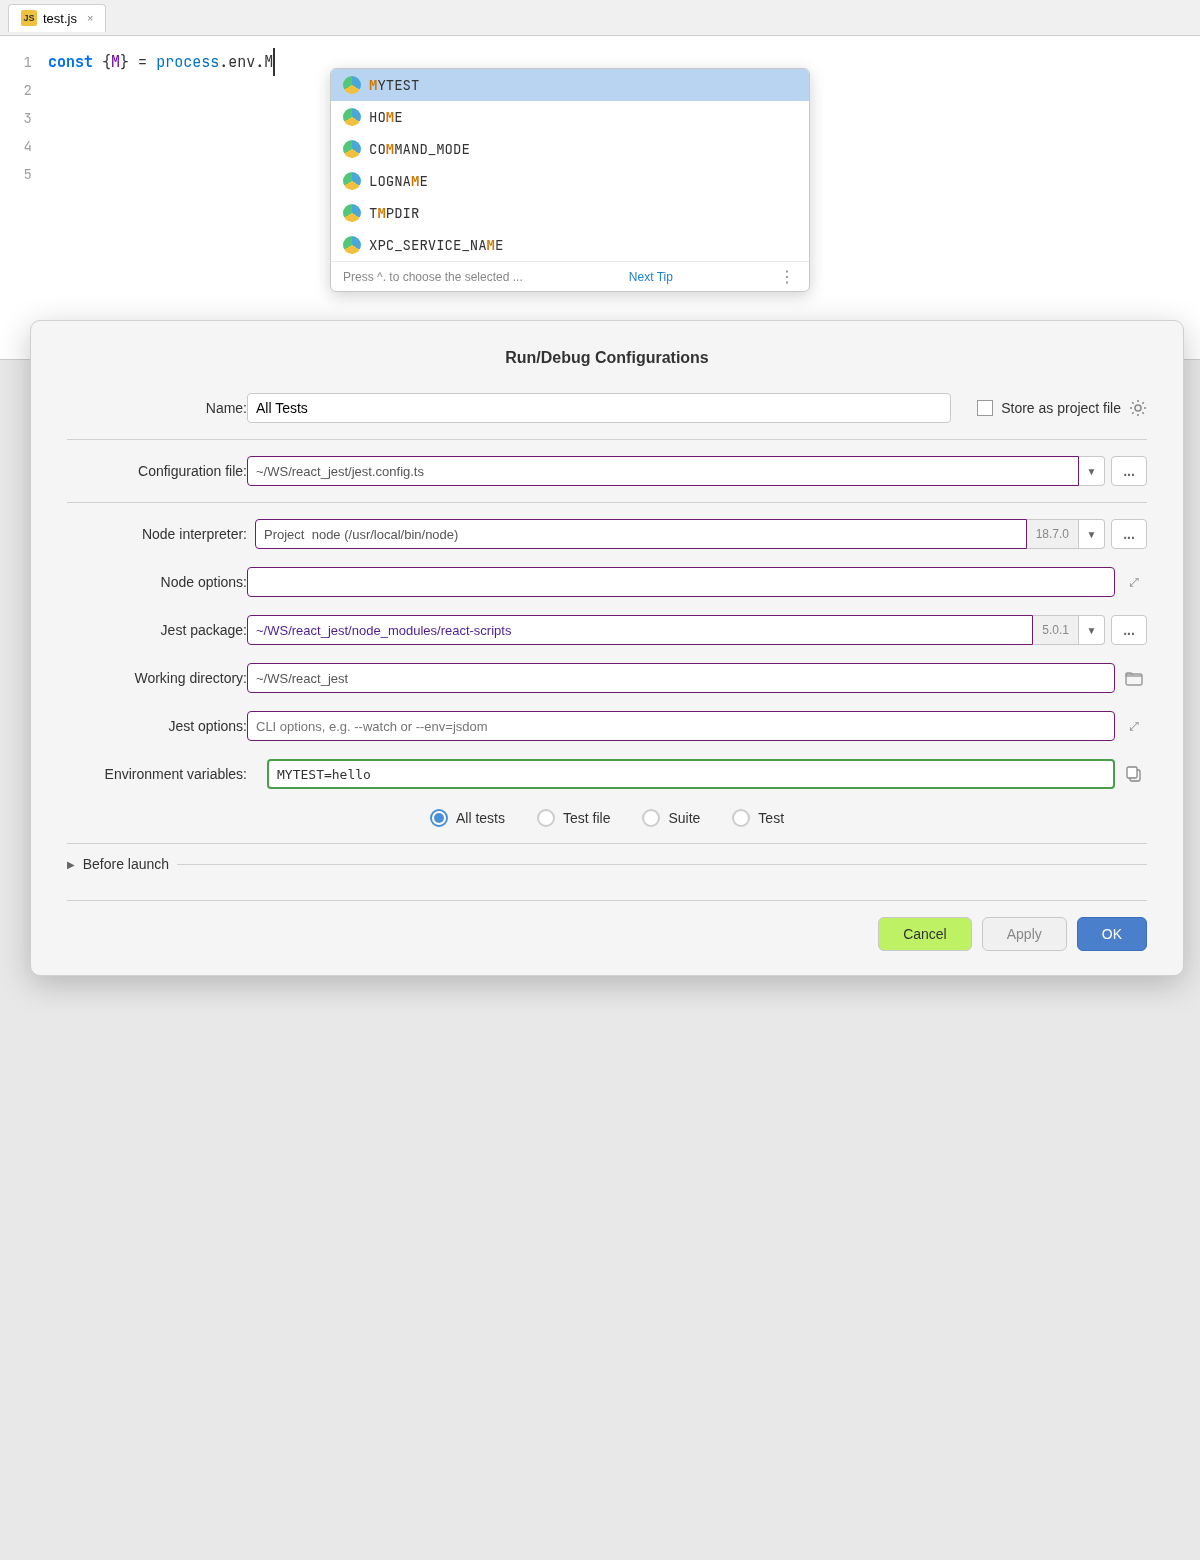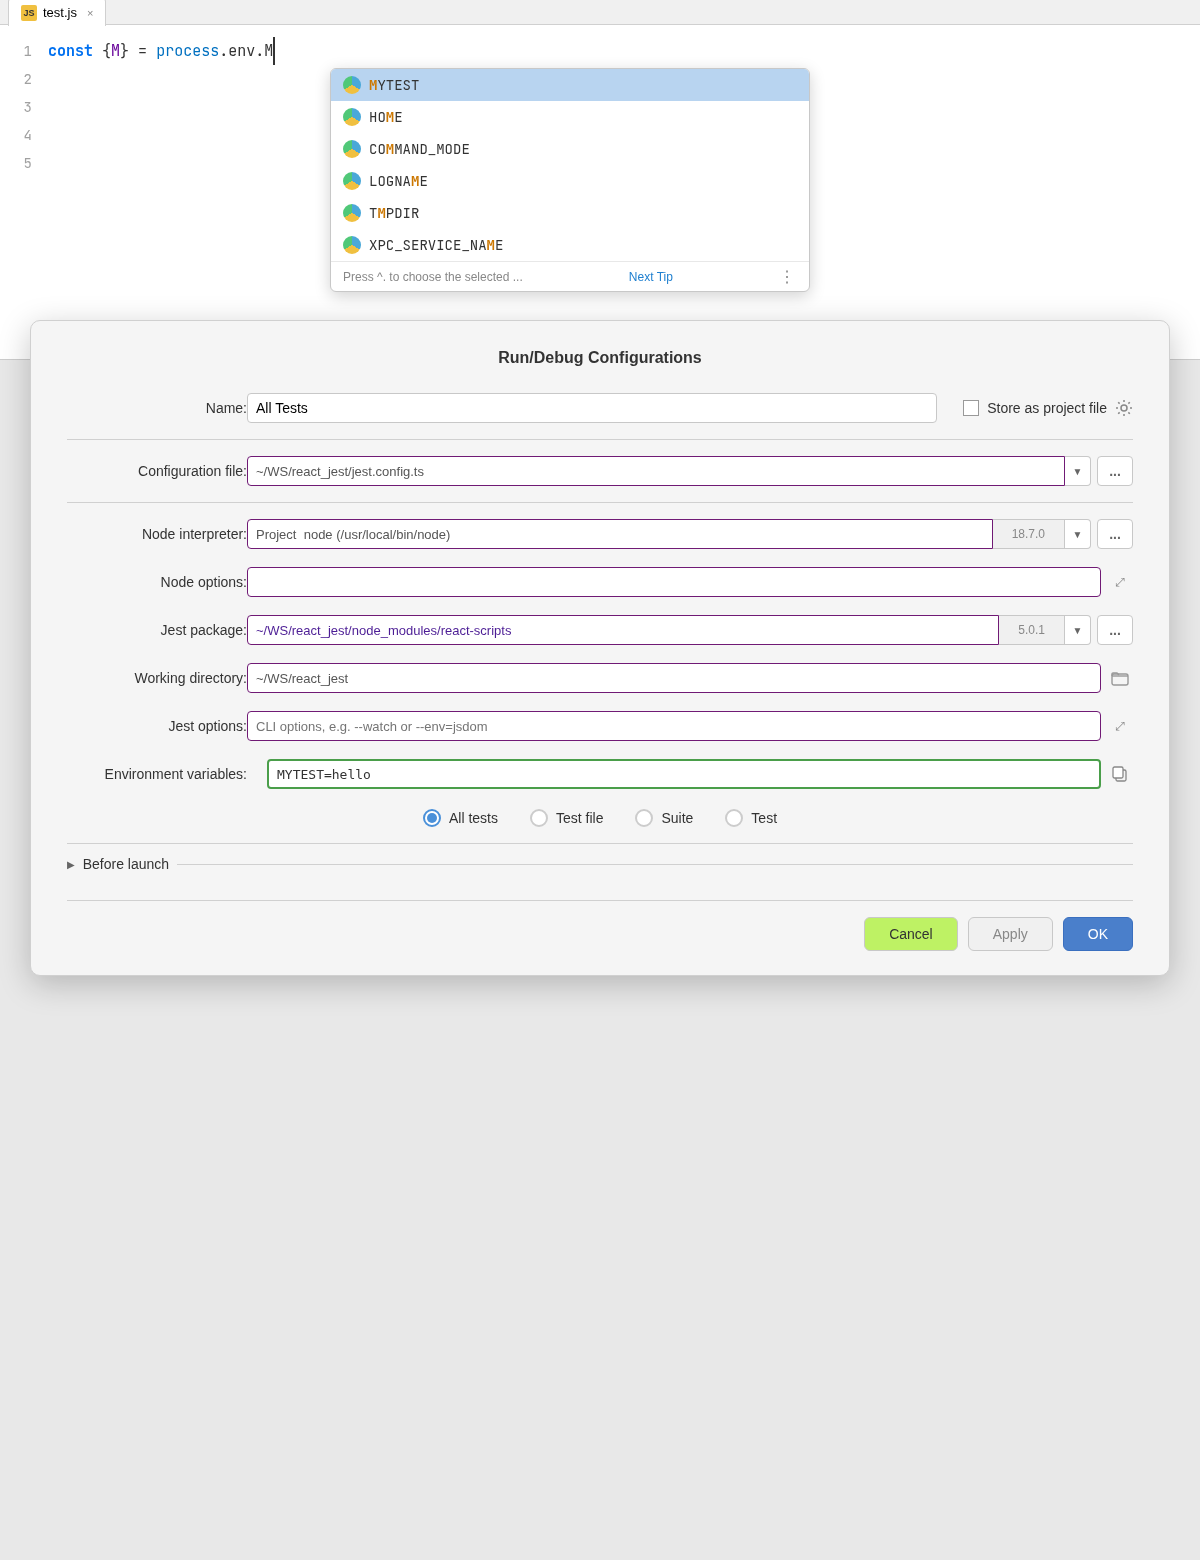--- a/index.html
+++ b/index.html
@@ -18,21 +18,21 @@
       height: 360px;
       position: relative;
       overflow: hidden;
     }
 
     .tab-bar {
       display: flex;
       align-items: center;
       background: #f0f0f0;
       border-bottom: 1px solid #d0d0d0;
-      height: 25px;
+      height: 36px;
       padding: 8px 8px;
     }
 
     .tab {
       display: flex;
       align-items: center;
       gap: 6px;
       background: #fff;
       border: 1px solid #d0d0d0;
       border-bottom: none;
@@ -163,21 +163,21 @@
     }
 
     .footer-tip-link { color: #2080d0; cursor: pointer; }
     .footer-dots { color: #888; font-size: 16px; letter-spacing: 2px; }
 
     
     .dialog-overlay {
       position: absolute;
       top: 320px;
       left: 30px;
-      right: 30px;
+      right: 16px;
       background: #f5f5f5;
       border-radius: 10px;
       box-shadow: 0 8px 32px rgba(0,0,0,0.22);
       padding: 28px 36px 24px 36px;
       border: 1px solid #d0d0d0;
     }
 
     .dialog-title {
       font-size: 16px;
       font-weight: 600;
@@ -437,21 +437,21 @@
     }
 
     .jest-package-row .dropdown-input-wrap .text-input {
       color: #4c1d95;
     }
 
     .ver-tag {
       background: #f0f0f0;
       border: 1px solid #c8c8c8;
       border-left: none;
-      padding: 0 19px;
+      padding: 0 9px;
       height: 30px;
       display: flex;
       align-items: center;
       font-size: 12px;
       color: #888;
     }
   </style>
 </head>
 <body>
 
@@ -545,21 +545,21 @@
       <button class="browse-btn">...</button>
     </div>
   </div>
 
   <div class="divider"></div>
 
   <div class="form-row">
     <div class="form-label">Node interpreter:</div>
     <div class="form-control">
       <div class="dropdown-input-wrap" style="flex:1">
-        <input class="text-input" type="text" style="border-radius: 4px 0px 0px 4px;" value="Project  node (/usr/local/bin/node)">
+        <input class="text-input" type="text" style="border-radius: 4px 0px 0px 4px; margin-left: 8px;" value="Project  node (/usr/local/bin/node)">
         <div class="ver-tag">18.7.0</div>
         <button class="dropdown-btn">▼</button>
       </div>
       <button class="browse-btn">...</button>
     </div>
   </div>
 
   <div class="form-row">
     <div class="form-label">Node options:</div>
     <div class="form-control">

